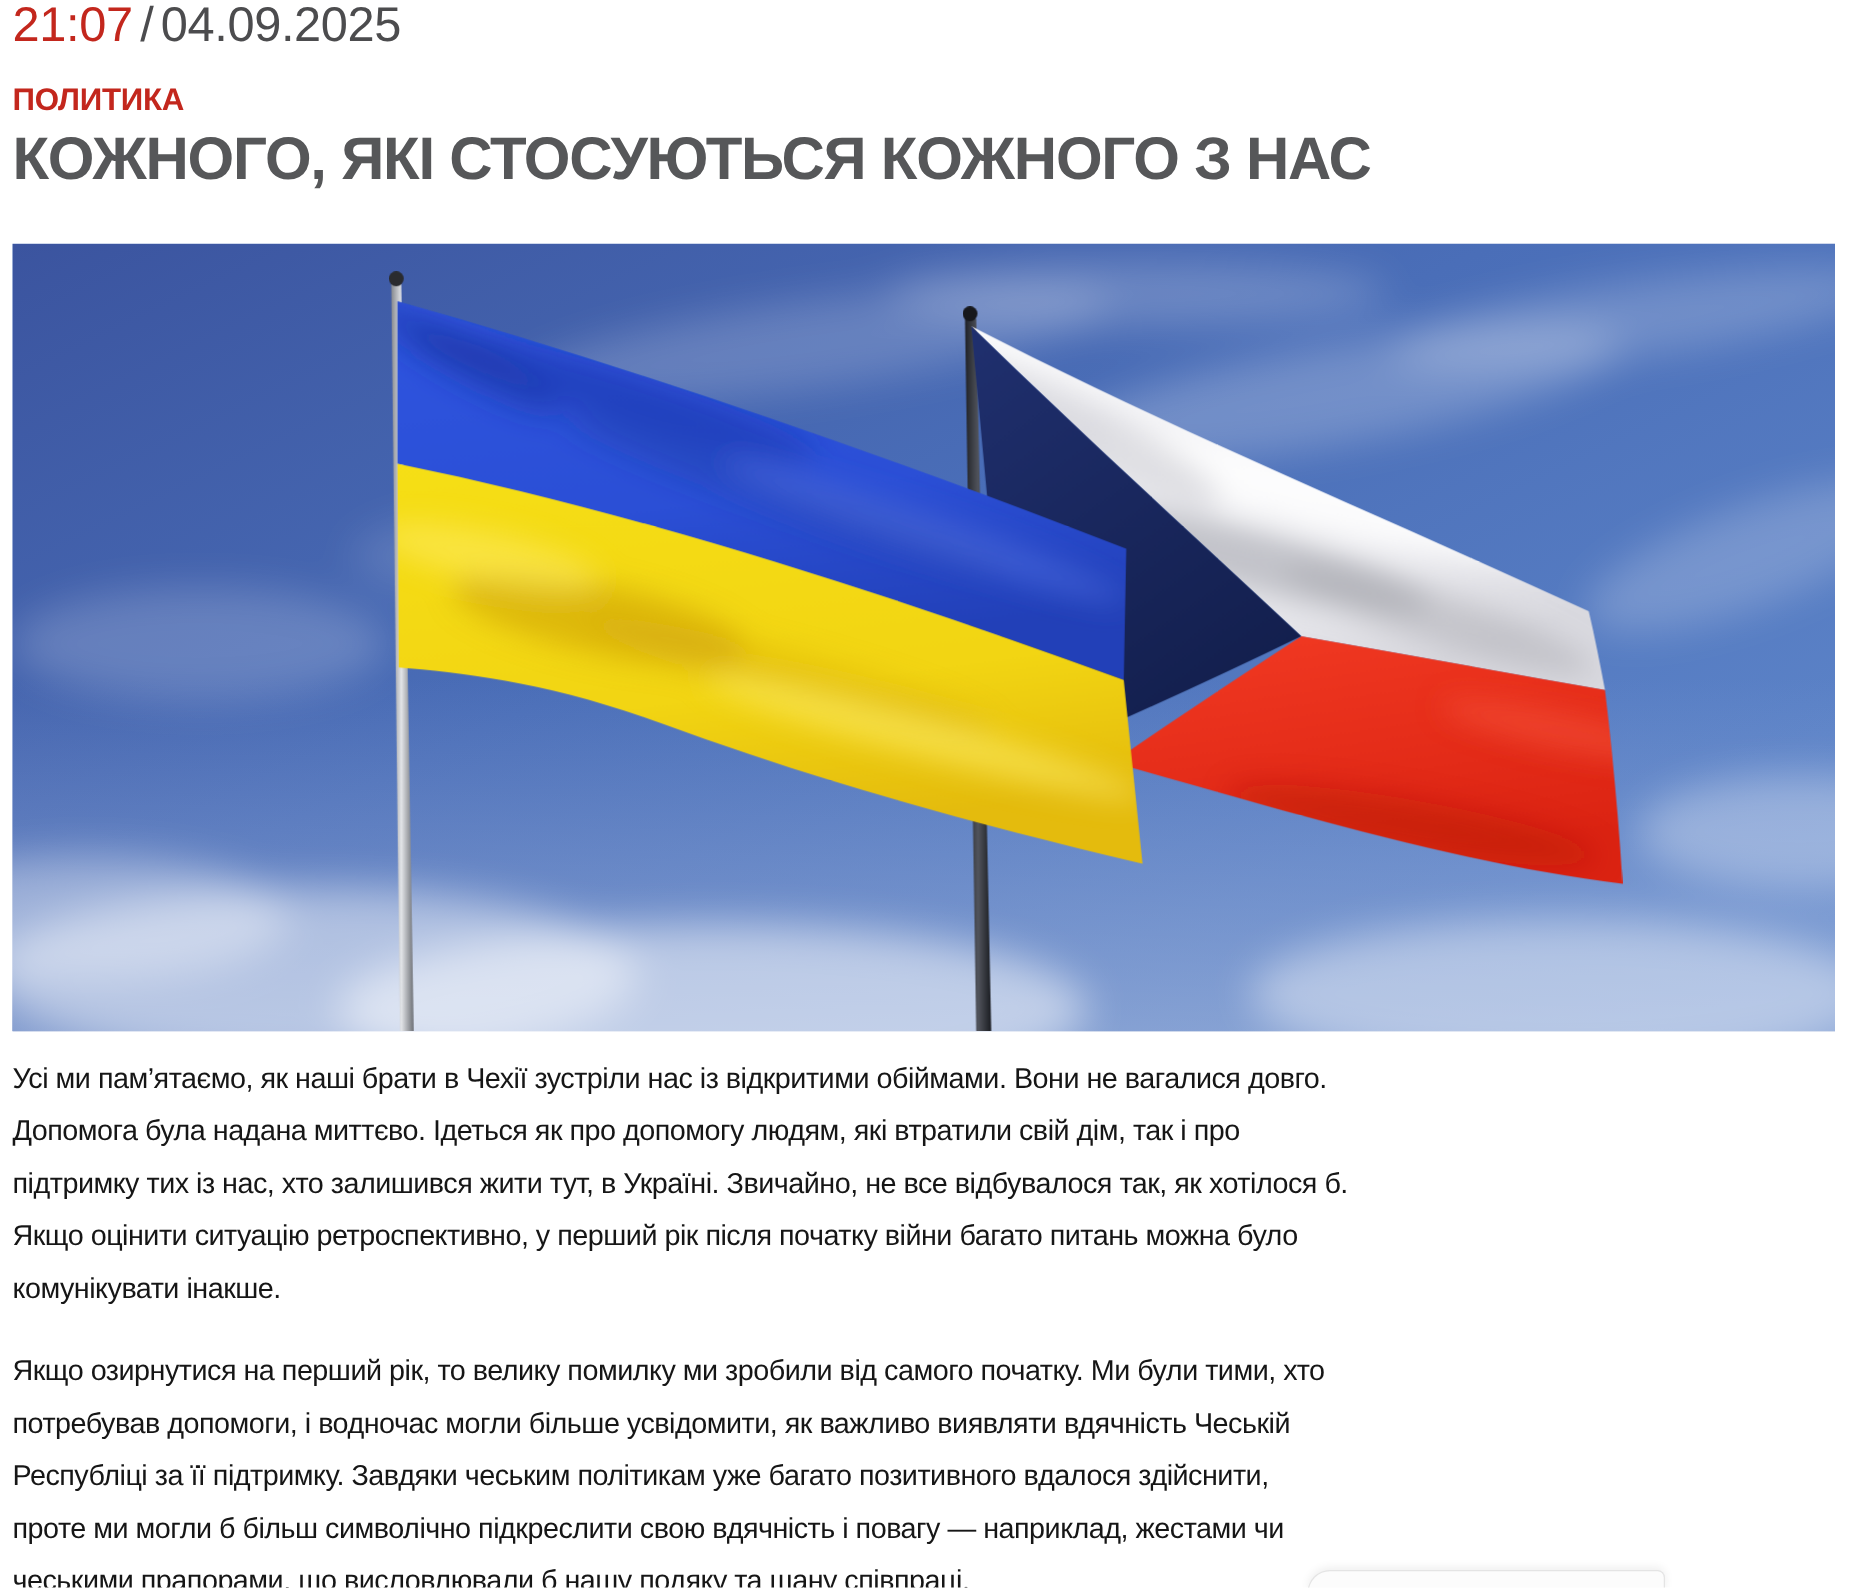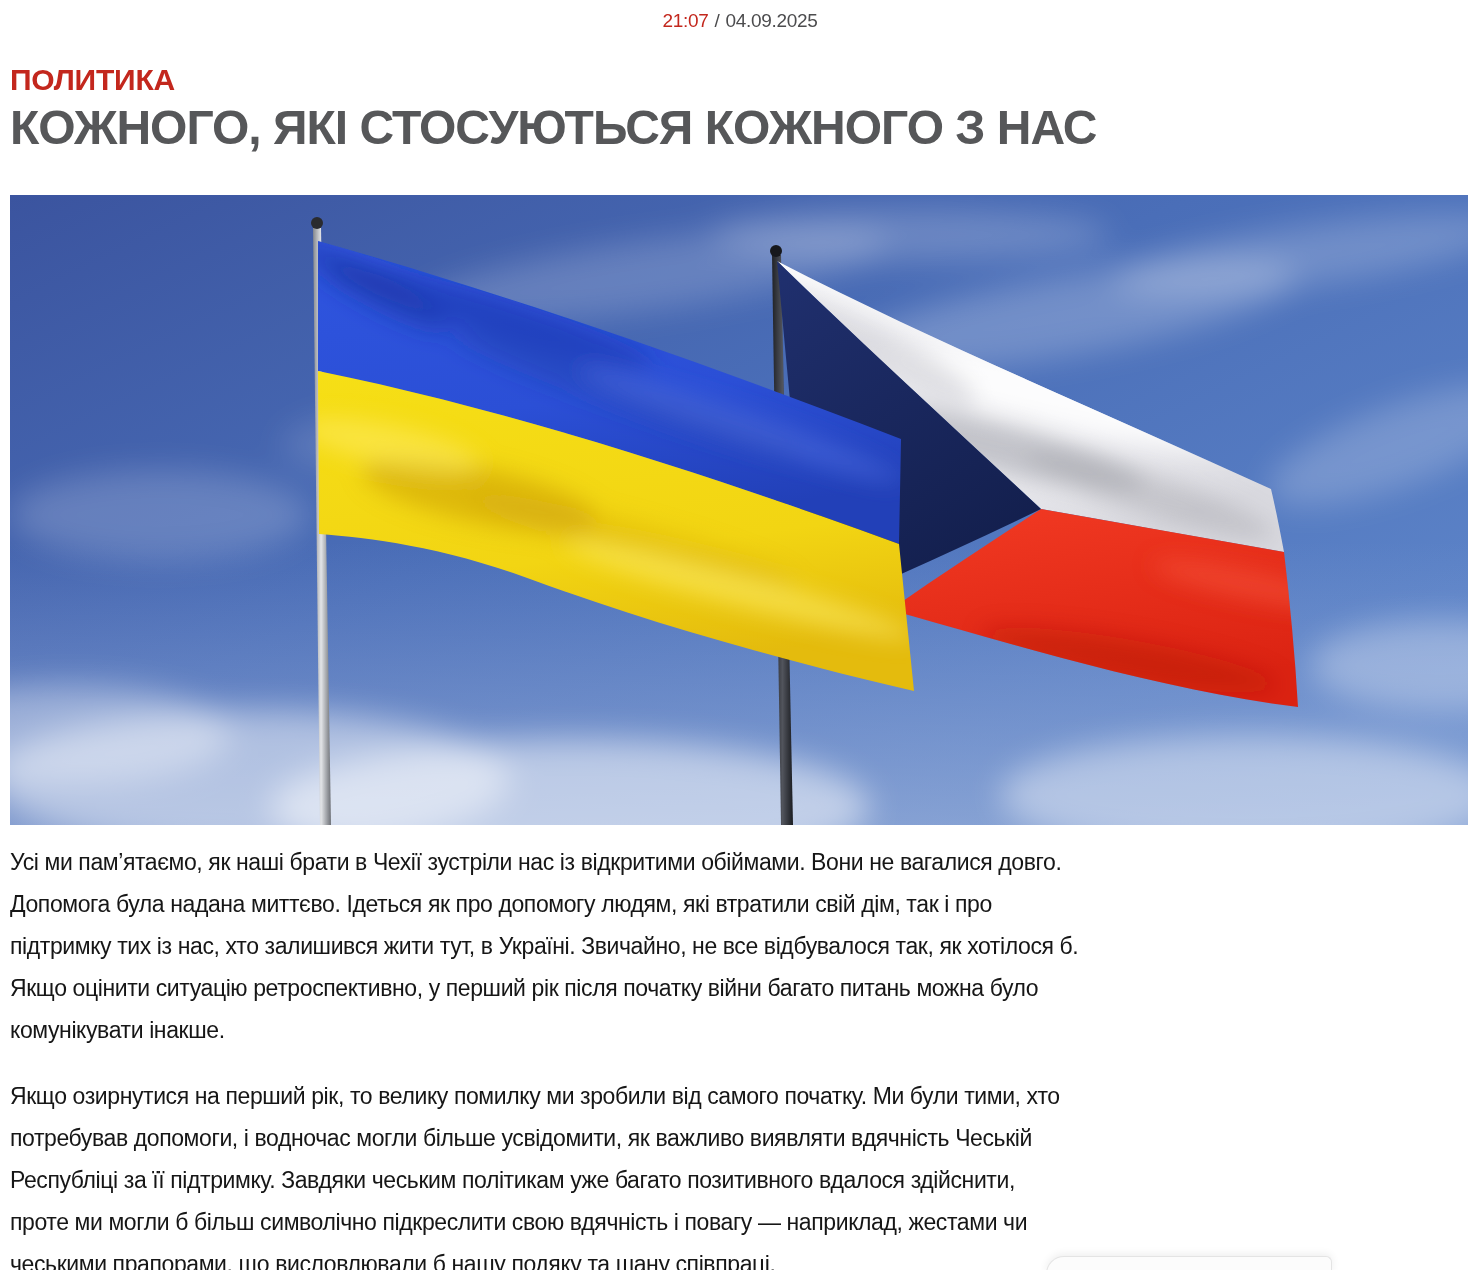--- a/index.html
+++ b/index.html
@@ -11,26 +11,26 @@
   }
   *{margin:0;padding:0;box-sizing:border-box;}
   html,body{background:var(--page_bg);}
   body{
     width:1480px;height:1270px;overflow:hidden;position:relative;
     font-family:"Liberation Sans","DejaVu Sans",sans-serif;
     -webkit-font-smoothing:antialiased;
   }
   .page{width:1480px;padding:4px 10px 0 10px;position:relative;}
 
-  .meta{font-size:19px;line-height:34px;color:var(--meta_gray);letter-spacing:-0.3px;text-align:center;}
+  .meta{font-size:39px;line-height:34px;color:var(--meta_gray);letter-spacing:-0.3px;}
   .meta .time{color:var(--accent_red);}
   .meta .sep{margin:0 6px;color:var(--meta_gray);}
 
   .category{
-    margin-top:28px;font-size:30px;line-height:28px;font-weight:700;
+    margin-top:28px;font-size:25px;line-height:28px;font-weight:700;
     color:var(--accent_red);letter-spacing:-0.2px;display:inline-block;
     text-decoration:none;cursor:pointer;
   }
   .headline{
     margin-top:7px;font-size:48px;line-height:53px;font-weight:700;
     color:var(--headline_gray);letter-spacing:-1px;
   }
 
   .photo{
     margin-top:41px;width:1458px;height:630px;overflow:hidden;

